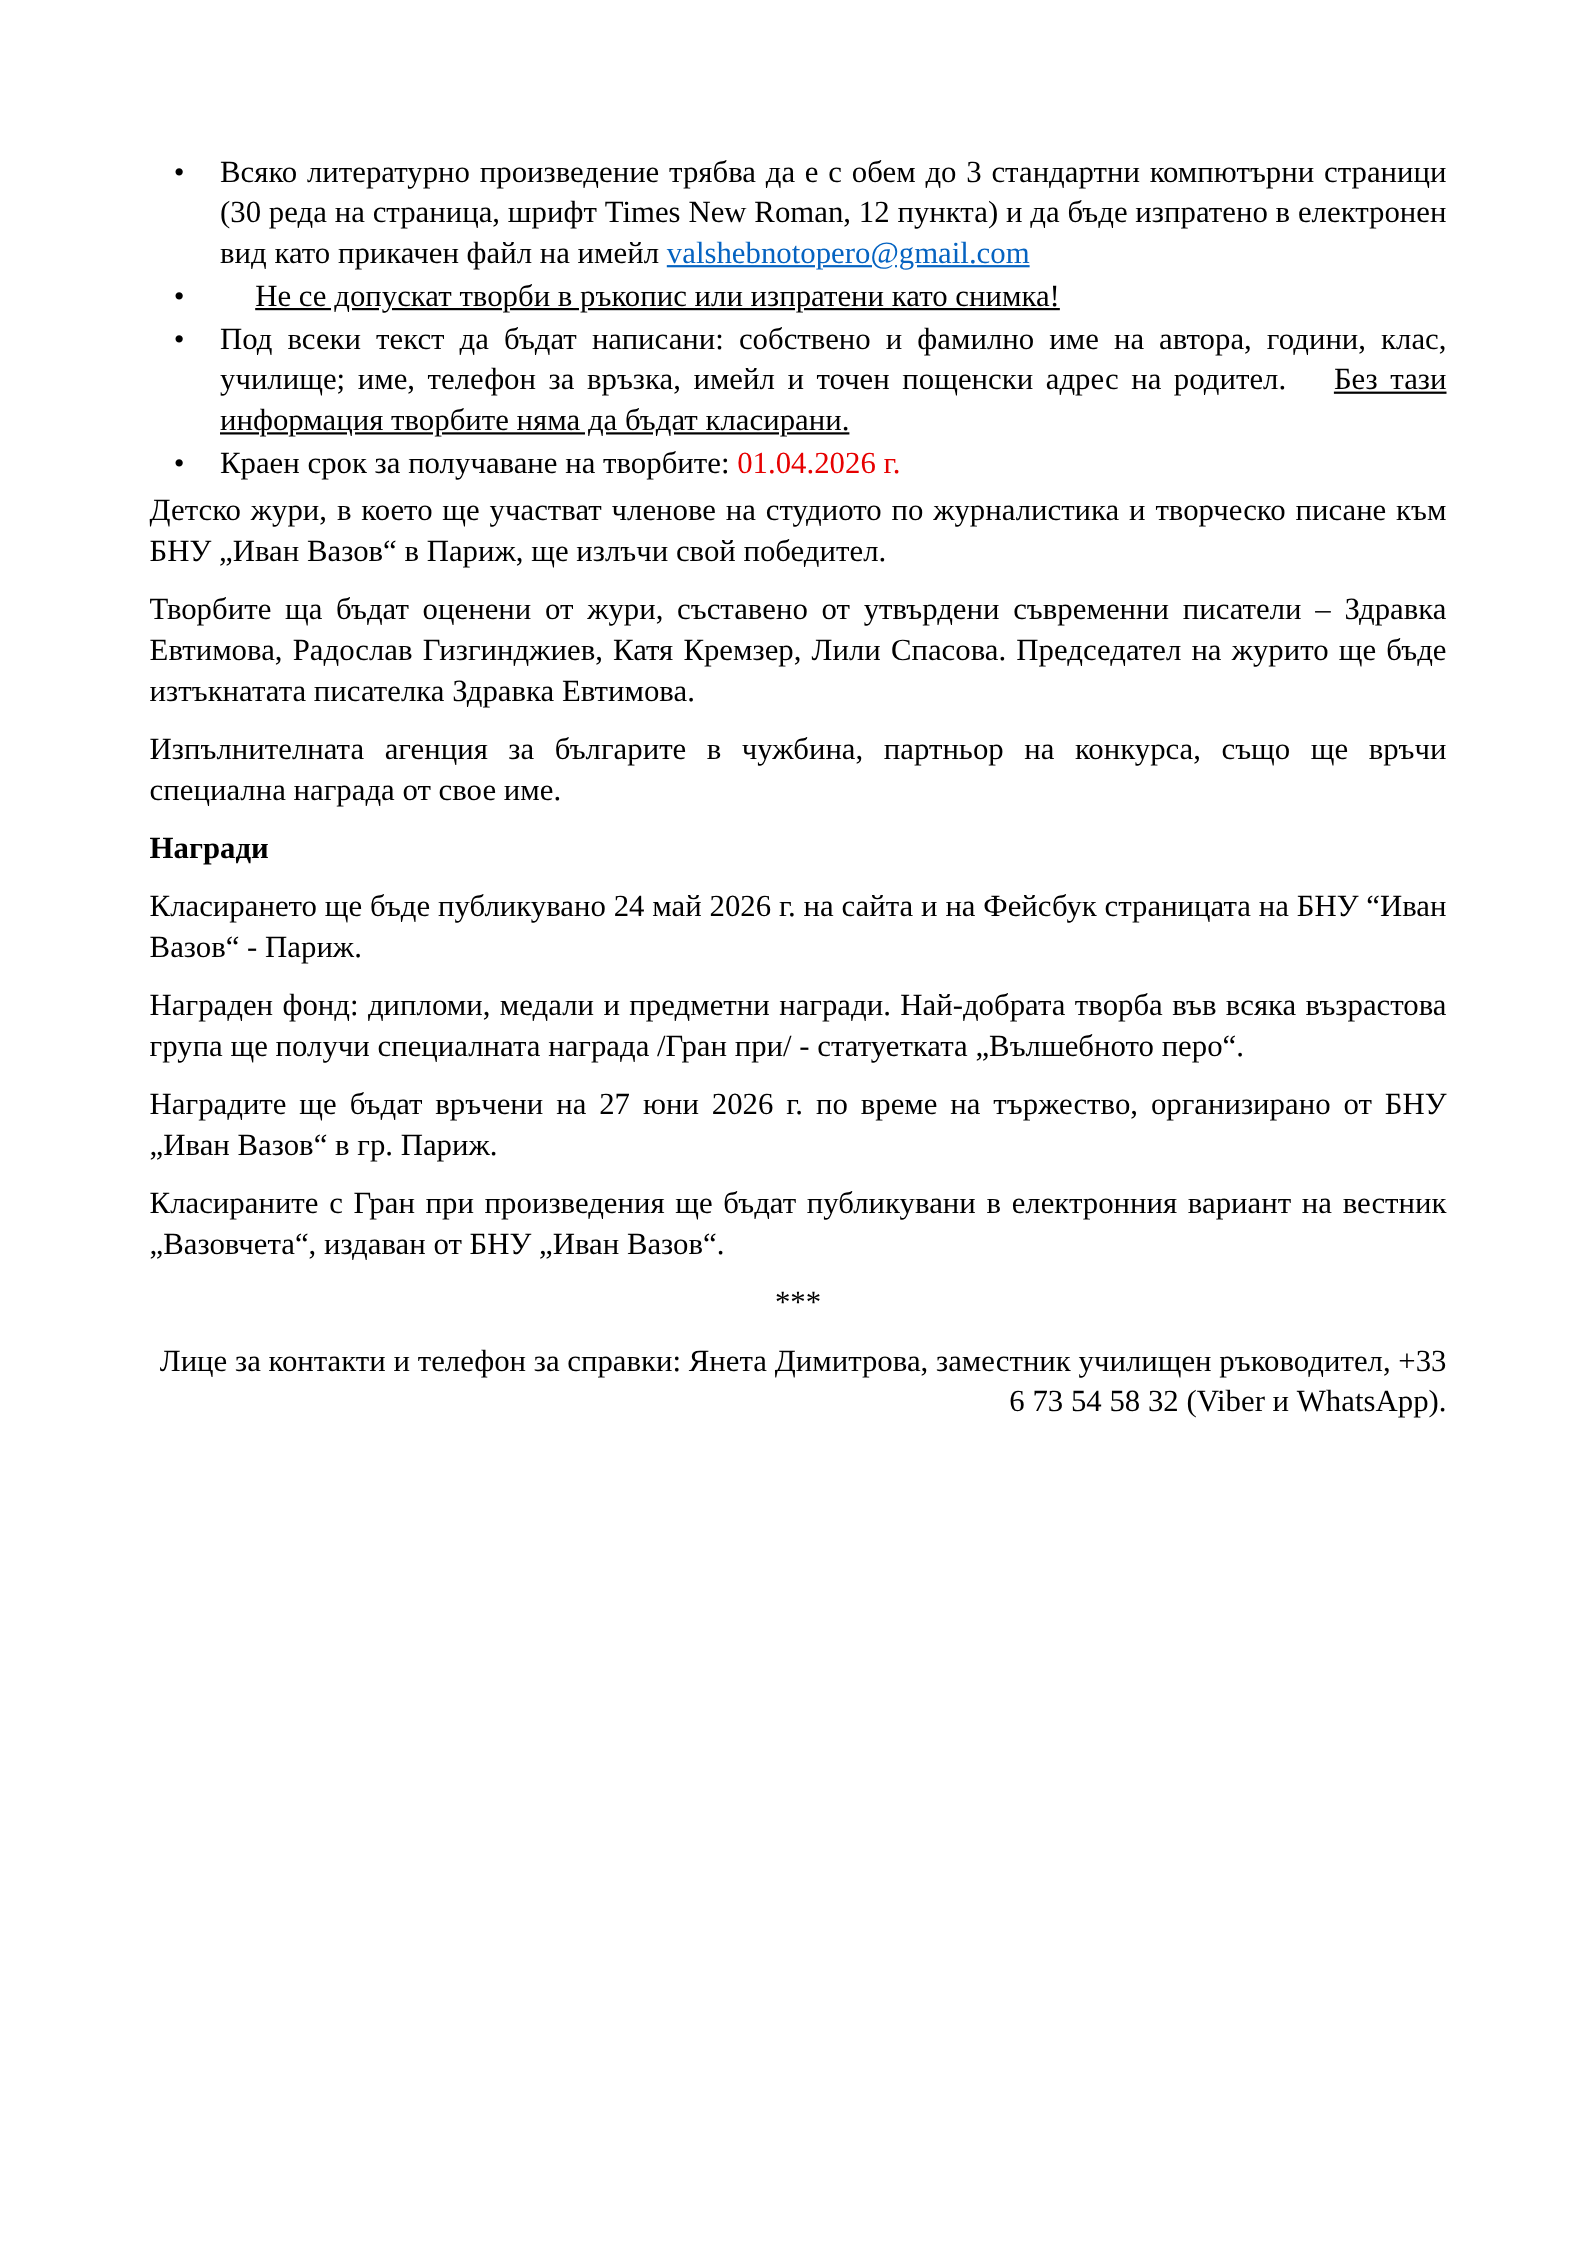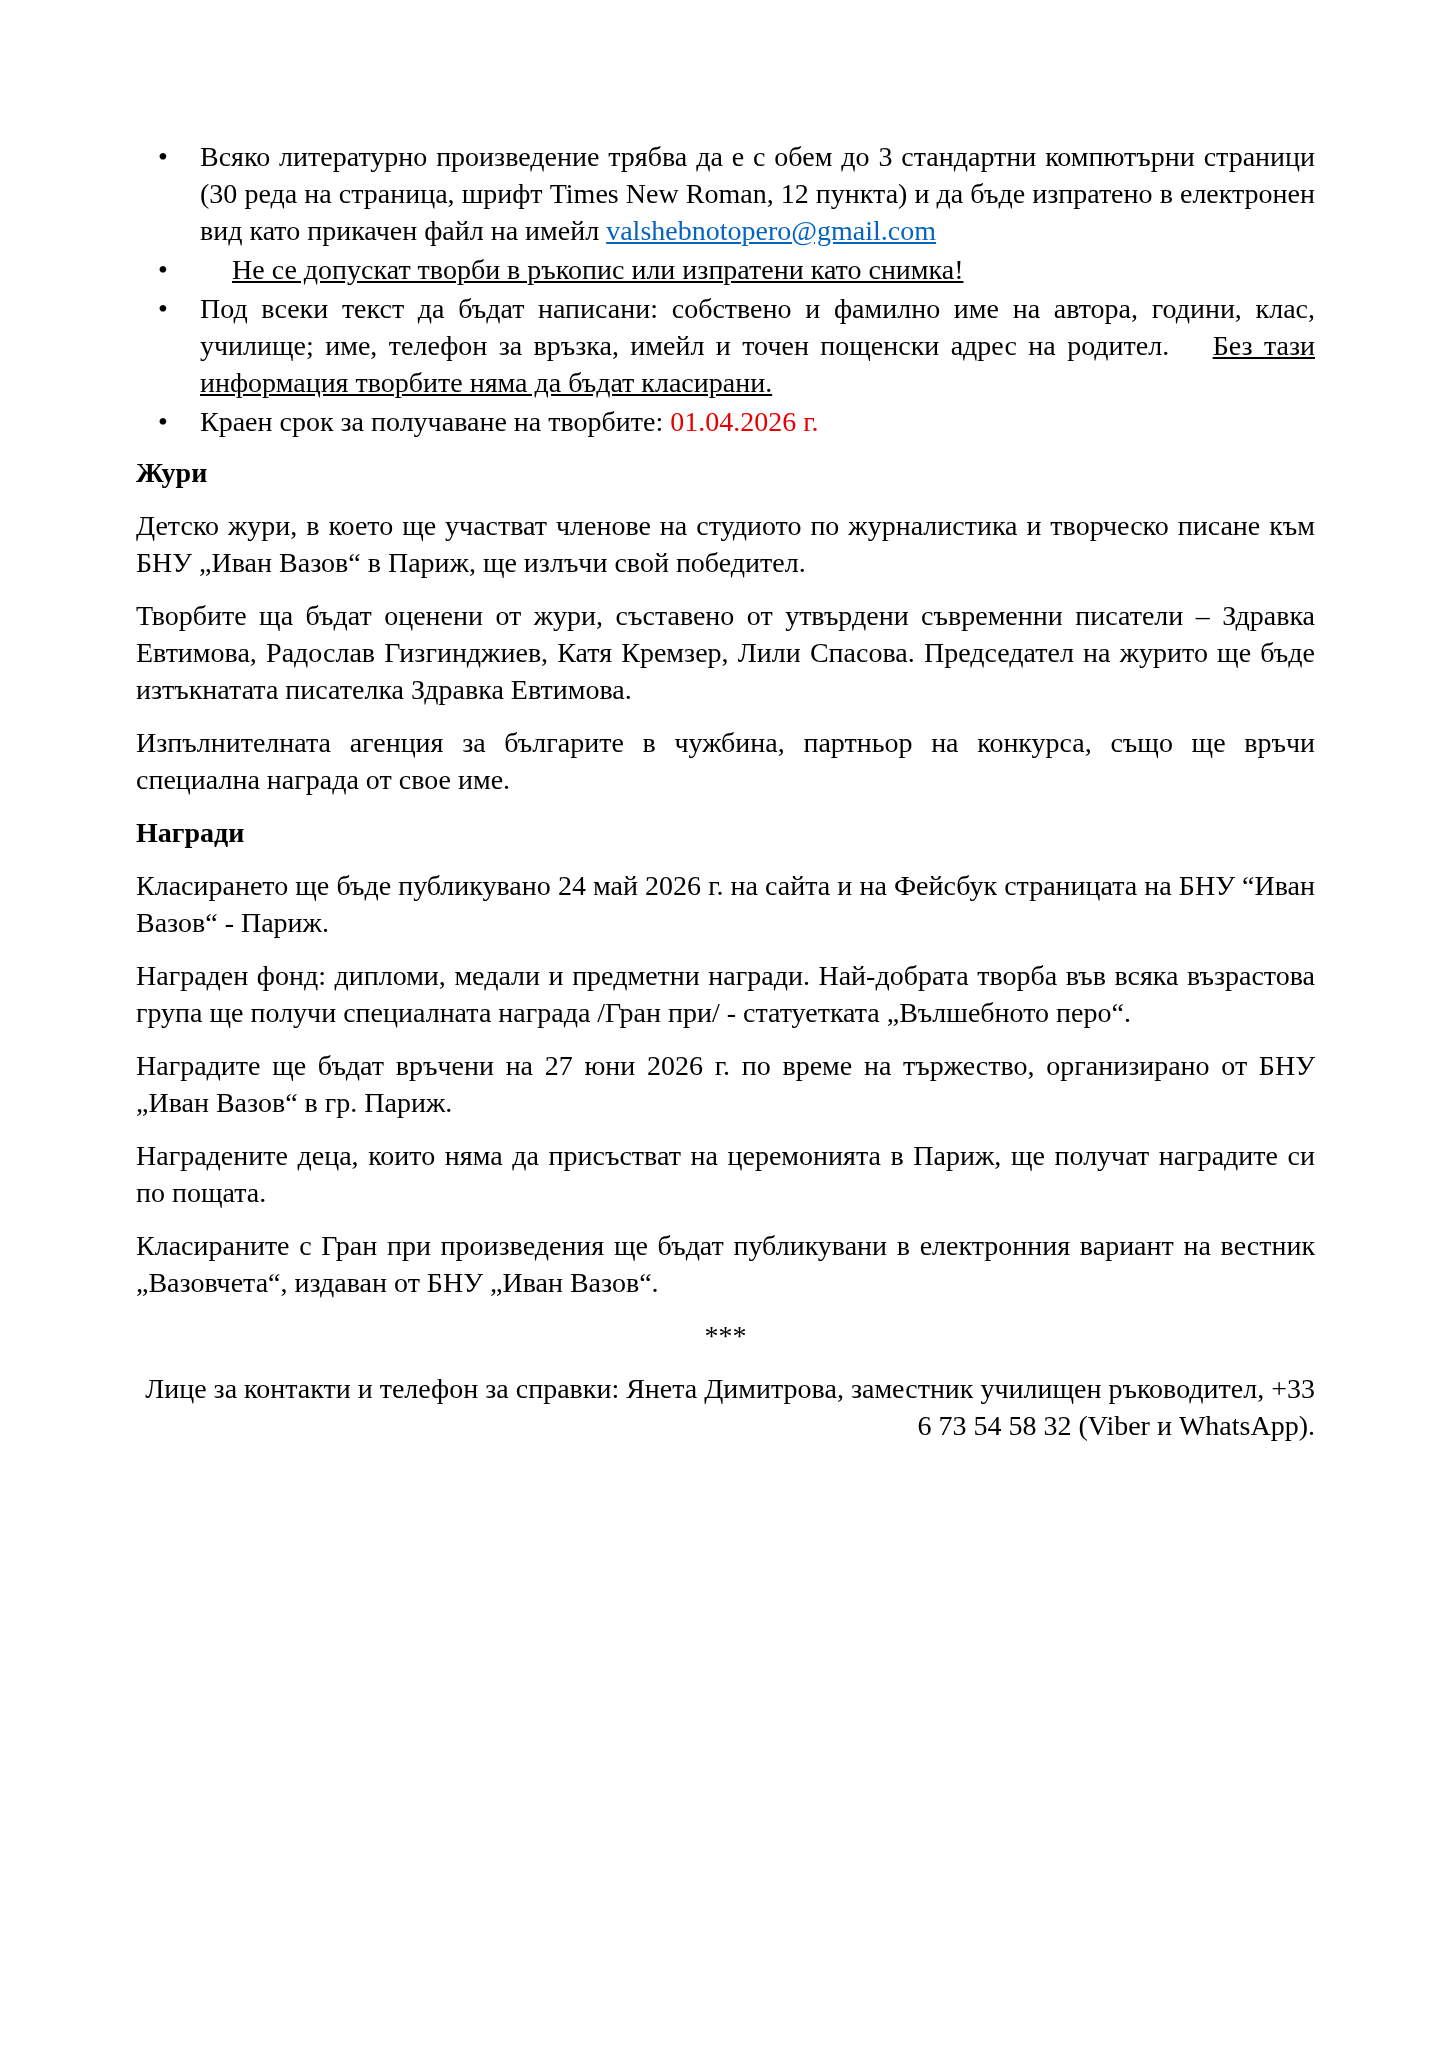--- a/index.html
+++ b/index.html
@@ -86,31 +86,29 @@
       <span>Под всеки текст да бъдат написани: собствено и фамилно име на автора, години, клас, училище; име, телефон за връзка, имейл и точен пощенски адрес на родител. </span><span class="u">Без тази информация творбите няма да бъдат класирани.</span>
     </li>
 
     <li>
       <span class="bullet-marker">•</span>
       <span>Краен срок за получаване на творбите: </span><span class="deadline">01.04.2026 г.</span>
     </li>
 
   </ul>
 
-  <h2 class="heading">Жури</h2>
 
   <p class="para">Детско жури, в което ще участват членове на студиото по журналистика и творческо писане към БНУ „Иван Вазов“ в Париж, ще излъчи свой победител.</p>
   <p class="para">Творбите ща бъдат оценени от жури, съставено от утвърдени съвременни писатели – Здравка Евтимова, Радослав Гизгинджиев, Катя Кремзер, Лили Спасова. Председател на журито ще бъде изтъкнатата писателка Здравка Евтимова.</p>
   <p class="para">Изпълнителната агенция за българите в чужбина, партньор на конкурса, също ще връчи специална награда от свое име.</p>
 
   <h2 class="heading">Награди</h2>
 
   <p class="para">Класирането ще бъде публикувано 24 май 2026 г. на сайта и на Фейсбук страницата на БНУ “Иван Вазов“ - Париж.</p>
   <p class="para">Награден фонд: дипломи, медали и предметни награди. Най-добрата творба във всяка възрастова група ще получи специалната награда /Гран при/ - статуетката „Вълшебното перо“.</p>
   <p class="para">Наградите ще бъдат връчени на 27 юни 2026 г. по време на тържество, организирано от БНУ „Иван Вазов“ в гр. Париж.</p>
-  <p class="para">Наградените деца, които няма да присъстват на церемонията в Париж, ще получат наградите си по пощата.</p>
   <p class="para">Класираните с Гран при произведения ще бъдат публикувани в електронния вариант на вестник „Вазовчета“, издаван от БНУ „Иван Вазов“.</p>
 
   <p class="separator">***</p>
 
   <p class="centered">Лице за контакти и телефон за справки: Янета Димитрова, заместник училищен ръководител, +33 6 73 54 58 32 (Viber и WhatsApp).</p>
 
 </div>
 
 </body></html>

